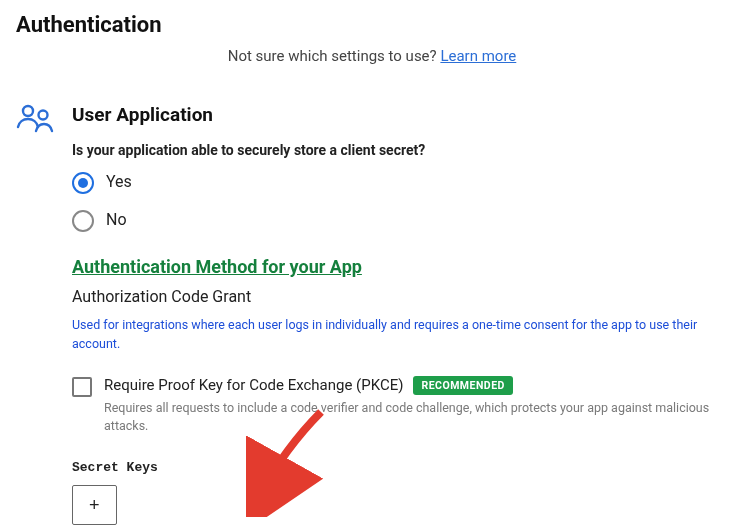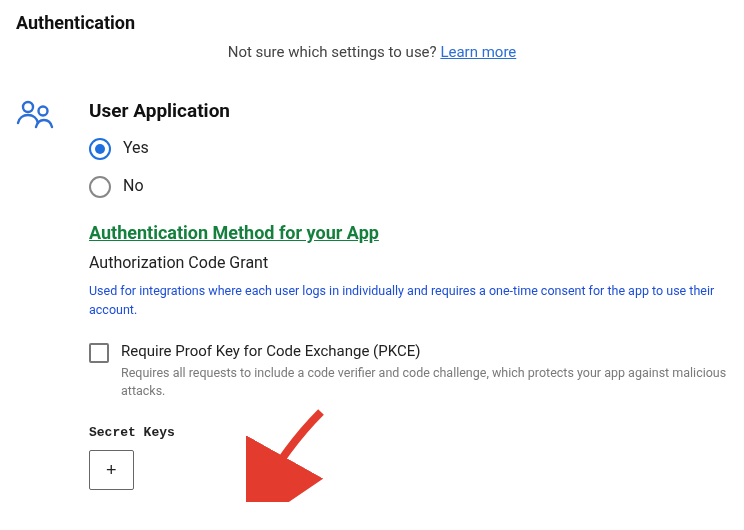--- a/index.html
+++ b/index.html
@@ -5,39 +5,39 @@
   * { box-sizing: border-box; }
   body {
     margin: 0;
     padding: 12px 16px;
     font-family: -apple-system, BlinkMacSystemFont, "Segoe UI", Roboto, Helvetica, Arial, sans-serif;
     color: #1a1a1a;
     background: #fff;
     width: 744px;
   }
   .page-title {
-    font-size: 18px;
+    font-size: 22px;
     font-weight: 700;
     margin: 0 0 10px 0;
     color: #111;
   }
   .hint {
     font-size: 15px;
     color: #444;
     margin-bottom: 28px;
     text-align: center;
   }
   .hint a {
     color: #2b6ed6;
     text-decoration: underline;
   }
   .section {
     display: flex;
     align-items: flex-start;
-    gap: 33px;
+    gap: 16px;
     margin-top: 36px;
   }
   .users-icon { flex-shrink: 0; margin-top: 2px; }
   .section-body { flex: 1; }
   .section-title {
     font-size: 19px;
     font-weight: 700;
     margin: 2px 0 16px 0;
     color: #111;
   }
@@ -160,20 +160,21 @@
           <path d="M2 24c1-5 5-8 10-8s9 3 10 8"></path>
           <circle cx="27" cy="12" r="4.5"></circle>
           <path d="M20 28c1-4 4-7 8-7s7 3 8 7"></path>
         </g>
       </svg>
     </span>
 
     <div class="section-body">
       <h2 class="section-title">User Application</h2>
 
+      <div class="question">Is your application able to securely store a client secret?</div>
 
       <div class="radio-row">
         <span class="radio-outer selected">
             <span class="radio-inner"></span>
           </span>
         <span class="radio-label">Yes</span>
       </div>
       <div class="radio-row">
         <span class="radio-outer"></span>
         <span class="radio-label">No</span>
@@ -181,20 +182,21 @@
 
       <div class="sub-heading">Authentication Method for your App</div>
       <div class="method-name">Authorization Code Grant</div>
       <div class="desc">Used for integrations where each user logs in individually and requires a one-time consent for the app to use their account.</div>
 
       <div class="checkbox-row">
         <span class="checkbox"></span>
         <div class="check-text-wrap">
           <div class="check-line">
             <span class="check-label">Require Proof Key for Code Exchange (PKCE)</span>
+            <span class="badge">RECOMMENDED</span>
           </div>
           <div class="check-desc">Requires all requests to include a code verifier and code challenge, which protects your app against malicious attacks.</div>
         </div>
       </div>
 
       <div class="keys-heading">Secret Keys</div>
 
       <button class="add-key-btn">
         <span class="plus">+</span>
       </button>

